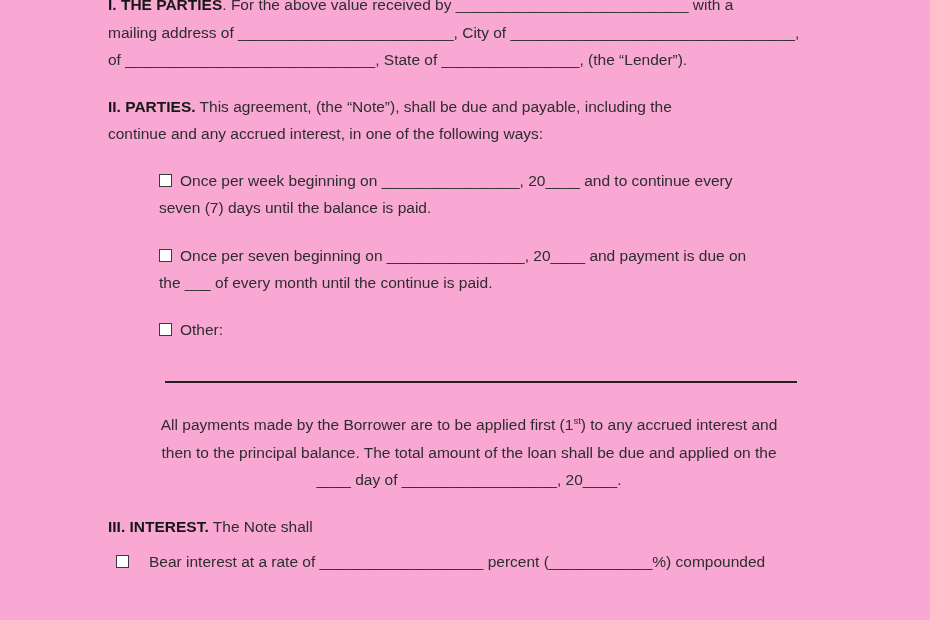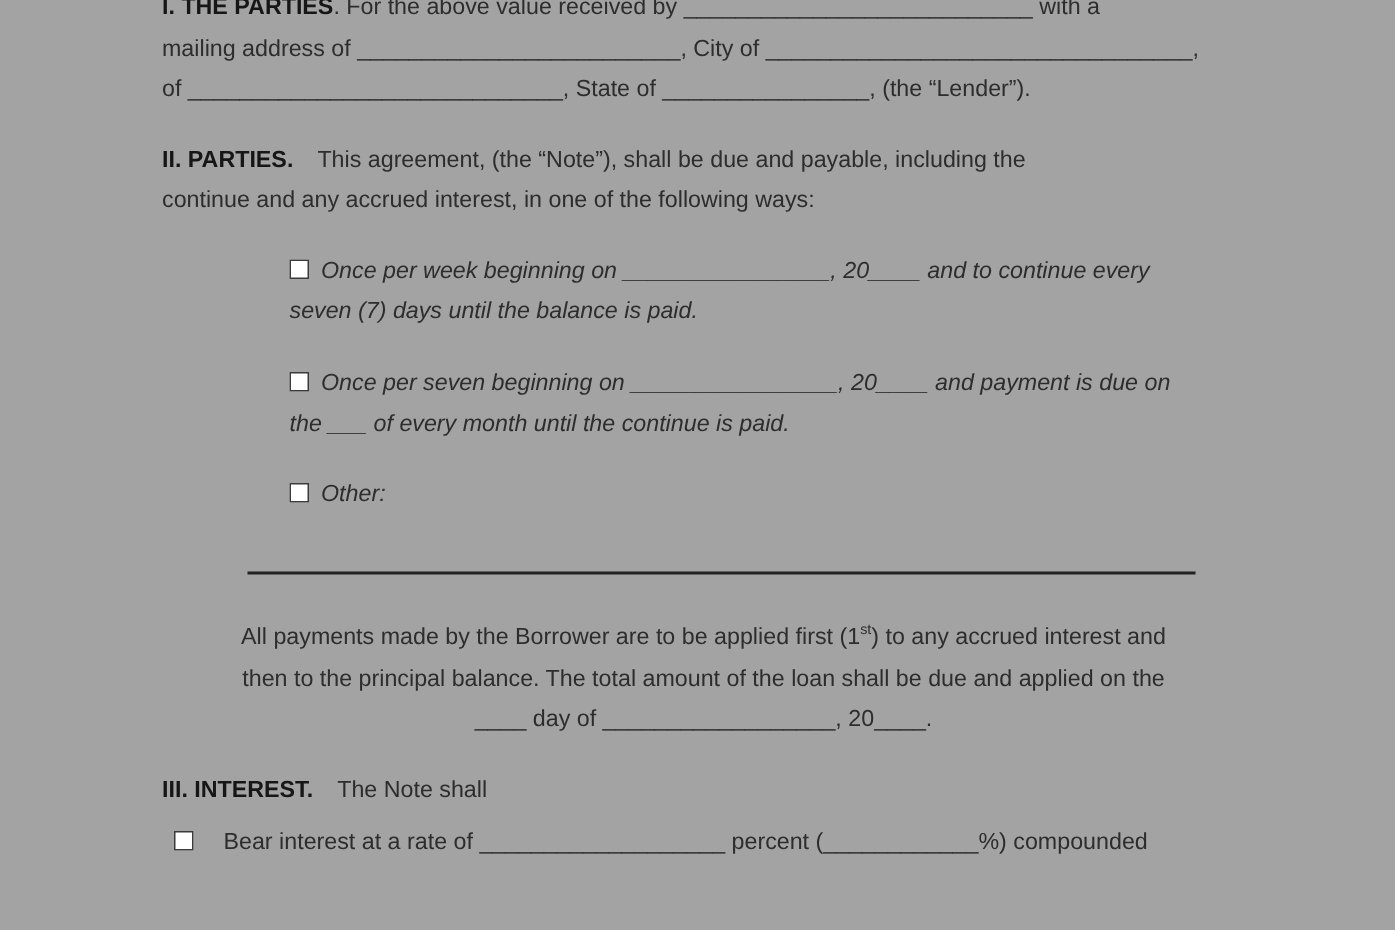--- a/index.html
+++ b/index.html
@@ -1,38 +1,38 @@
 <!DOCTYPE html>
 <html><head>
 <meta charset="utf-8">
 <style>
   html, body { margin: 0; padding: 0; background: #ffffff; }
   .page {
     position: relative;
     width: 930px;
     height: 620px;
-    background: #a3a3a3;
+    background: #f9a8d4;
     overflow: hidden;
     font-family: "Liberation Sans", sans-serif;
   }
   .content {
     margin-top: -9px;
     padding-left: 108px;
     padding-right: 100px;
     font-size: 15.5px;
     line-height: 27.5px;
     color: #2d2d2d;
   }
   .line { white-space: pre; }
   .bold { font-weight: bold; color: #161616; }
-  .after-heading { margin-left: 12px; }
+  .after-heading { margin-left: 0; }
   .para-gap    { margin-top: 19px; }
   .para-gap2   { margin-top: 20px; }
   .para-gap-lg { margin-top: 28px; text-align: center; }
-  .option { margin-left: 85px; font-style: italic; }
+  .option { margin-left: 51px; }
   .checkbox {
     display: inline-block;
     width: 11px;
     height: 11px;
     border: 1.5px solid #3a3a3a;
     margin-right: 8px;
     vertical-align: -1px;
     background: #ffffff;
   }
   .checkbox.wide-gap { margin-right: 20px; }

